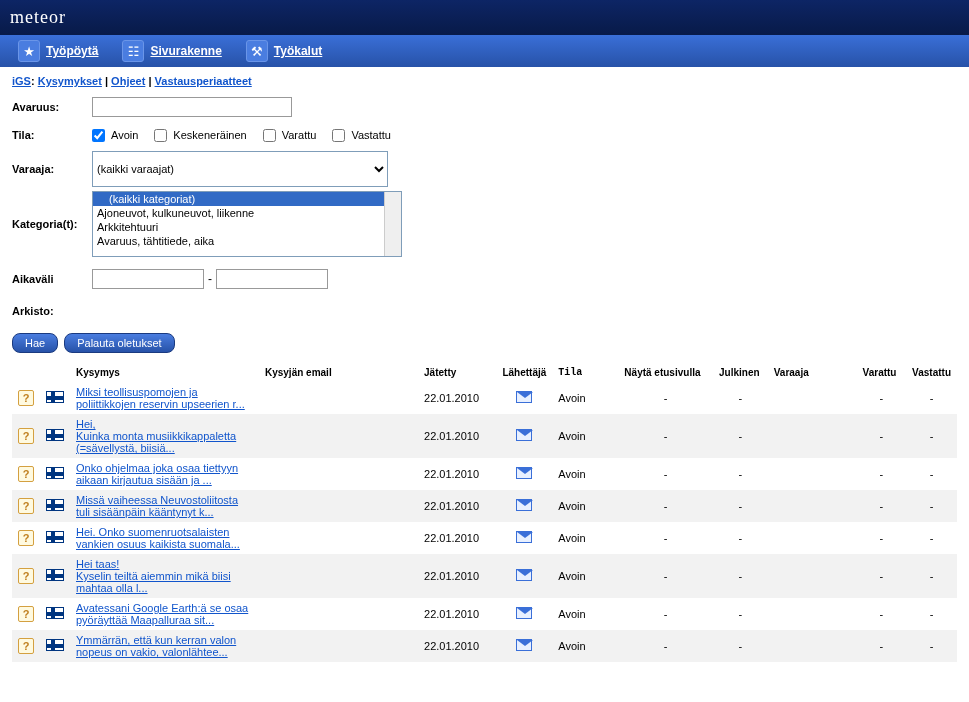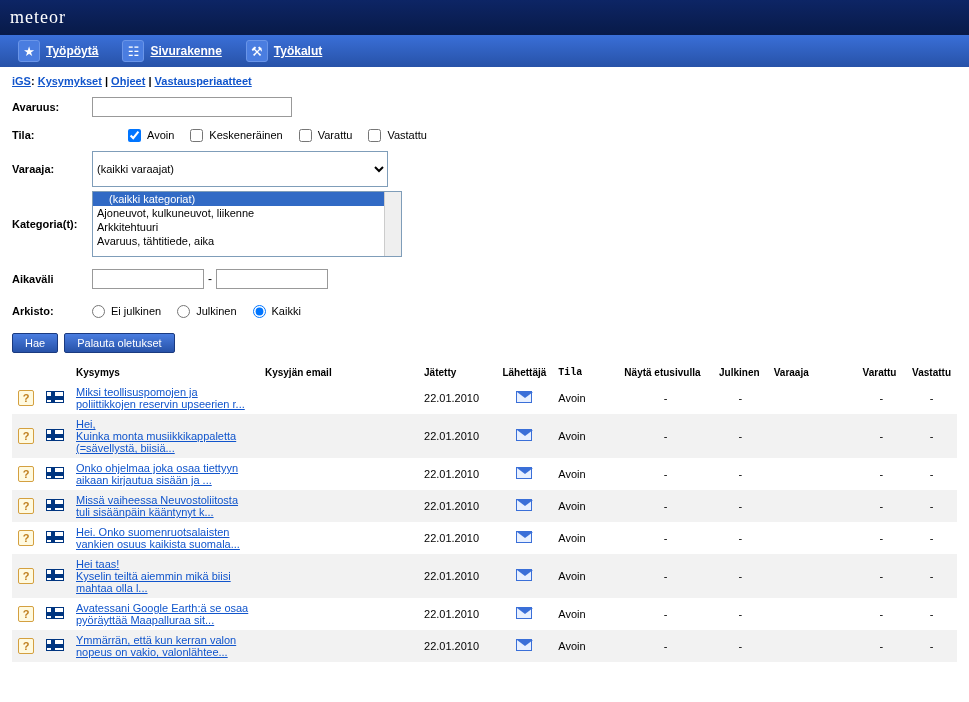--- a/index.html
+++ b/index.html
@@ -27,21 +27,21 @@
 .select-wide { width: 296px; height: 36px; border: 1px solid #7f9db9; font-size: 11px; background: #fff; }
 .category-listbox { width: 310px; height: 66px; border: 1px solid #7f9db9; font-size: 11px; overflow: hidden; }
 .cat-option { padding: 1px 4px; cursor: pointer; }
 .cat-option.selected { background: #316ac5; color: #fff; padding-left: 16px; }
 .cat-scroll { border-left: 1px solid #ccc; width: 17px; background: #efefef; }
 .chk { margin-right: 2px; }
 .chk-lbl { margin-right: 12px; font-size: 11px; }
 .radio { margin-right: 2px; }
 
 .btn-row { margin: 10px 0; display: flex; gap: 6px; }
-.btn { background: #2e5bb5; background: linear-gradient(#4a7de0, #2752a8); color: #fff; border: 1px solid #1a3a80; padding: 3px 12px; font-size: 11px; cursor: pointer; border-radius: 2px; }
+.btn { background: #2e5bb5; background: linear-gradient(#4a7de0, #2752a8); color: #fff; border: 1px solid #1a3a80; padding: 3px 12px; font-size: 11px; cursor: pointer; border-radius: 8px; }
 
 .results-table { width: 100%; border-collapse: collapse; margin-top: 4px; }
 .results-table th { text-align: left; font-weight: bold; font-size: 10px; padding: 4px 6px; }
 .results-table td { padding: 4px 6px; vertical-align: middle; font-size: 11px; }
 .results-table tr.data-row:nth-child(even) { background: #f2f2f2; }
 .q-icon { width: 16px; height: 16px; border: 1px solid #d4a040; background: #fffae0; display: inline-flex; align-items: center; justify-content: center; color: #c08020; font-weight: bold; border-radius: 2px; font-size: 11px; }
 .flag-icon { width: 18px; height: 12px; display: inline-block; position: relative; background: #fff; border: 1px solid #003580; }
 .flag-icon::before { content: ""; position: absolute; left: 4px; top: -1px; width: 4px; height: 12px; background: #003580; }
 .flag-icon::after { content: ""; position: absolute; left: -1px; top: 4px; width: 18px; height: 4px; background: #003580; }
 .mail-icon { width: 16px; height: 12px; border: 1px solid #3a6fd8; background: #e8f0ff; display: inline-block; position: relative; }
@@ -84,21 +84,21 @@
     <a>Vastausperiaatteet</a>
   </div>
 
   <div class="filter-form">
 
     <div class="filter-row">
       <div class="filter-label">Avaruus:</div>
       <input type="text" class="txt-input" style="">
     </div>
 
-    <div class="filter-row" style="gap:36px;">
+    <div class="filter-row" style="">
       <div class="filter-label">Tila:</div>
       <div class="filter-controls">
         <input type="checkbox" class="chk" checked="" style="">
           <span class="chk-lbl">Avoin</span>
         <input type="checkbox" class="chk" style="">
           <span class="chk-lbl">Keskeneräinen</span>
         <input type="checkbox" class="chk" style="">
           <span class="chk-lbl">Varattu</span>
         <input type="checkbox" class="chk" style="">
           <span class="chk-lbl">Vastattu</span>
@@ -130,28 +130,20 @@
       <div class="filter-controls">
         <input type="text" class="date-input" style="">
         <span>-</span>
         <input type="text" class="date-input" style="">
       </div>
     </div>
 
 
     <div class="filter-row" style="margin-top:8px;">
       <div class="filter-label">Arkisto:</div>
-      <div class="filter-controls">
-        <input type="radio" name="ark" class="radio" style="">
-          <span class="chk-lbl">Ei julkinen</span>
-        <input type="radio" name="ark" class="radio" style="">
-          <span class="chk-lbl">Julkinen</span>
-        <input type="radio" name="ark" class="radio" checked="" style="">
-          <span class="chk-lbl">Kaikki</span>
-      </div>
     </div>
 
   </div>
 
   <div class="btn-row">
     <button class="btn">Hae</button>
     <button class="btn">Palauta oletukset</button>
   </div>
 
   <table class="results-table">

